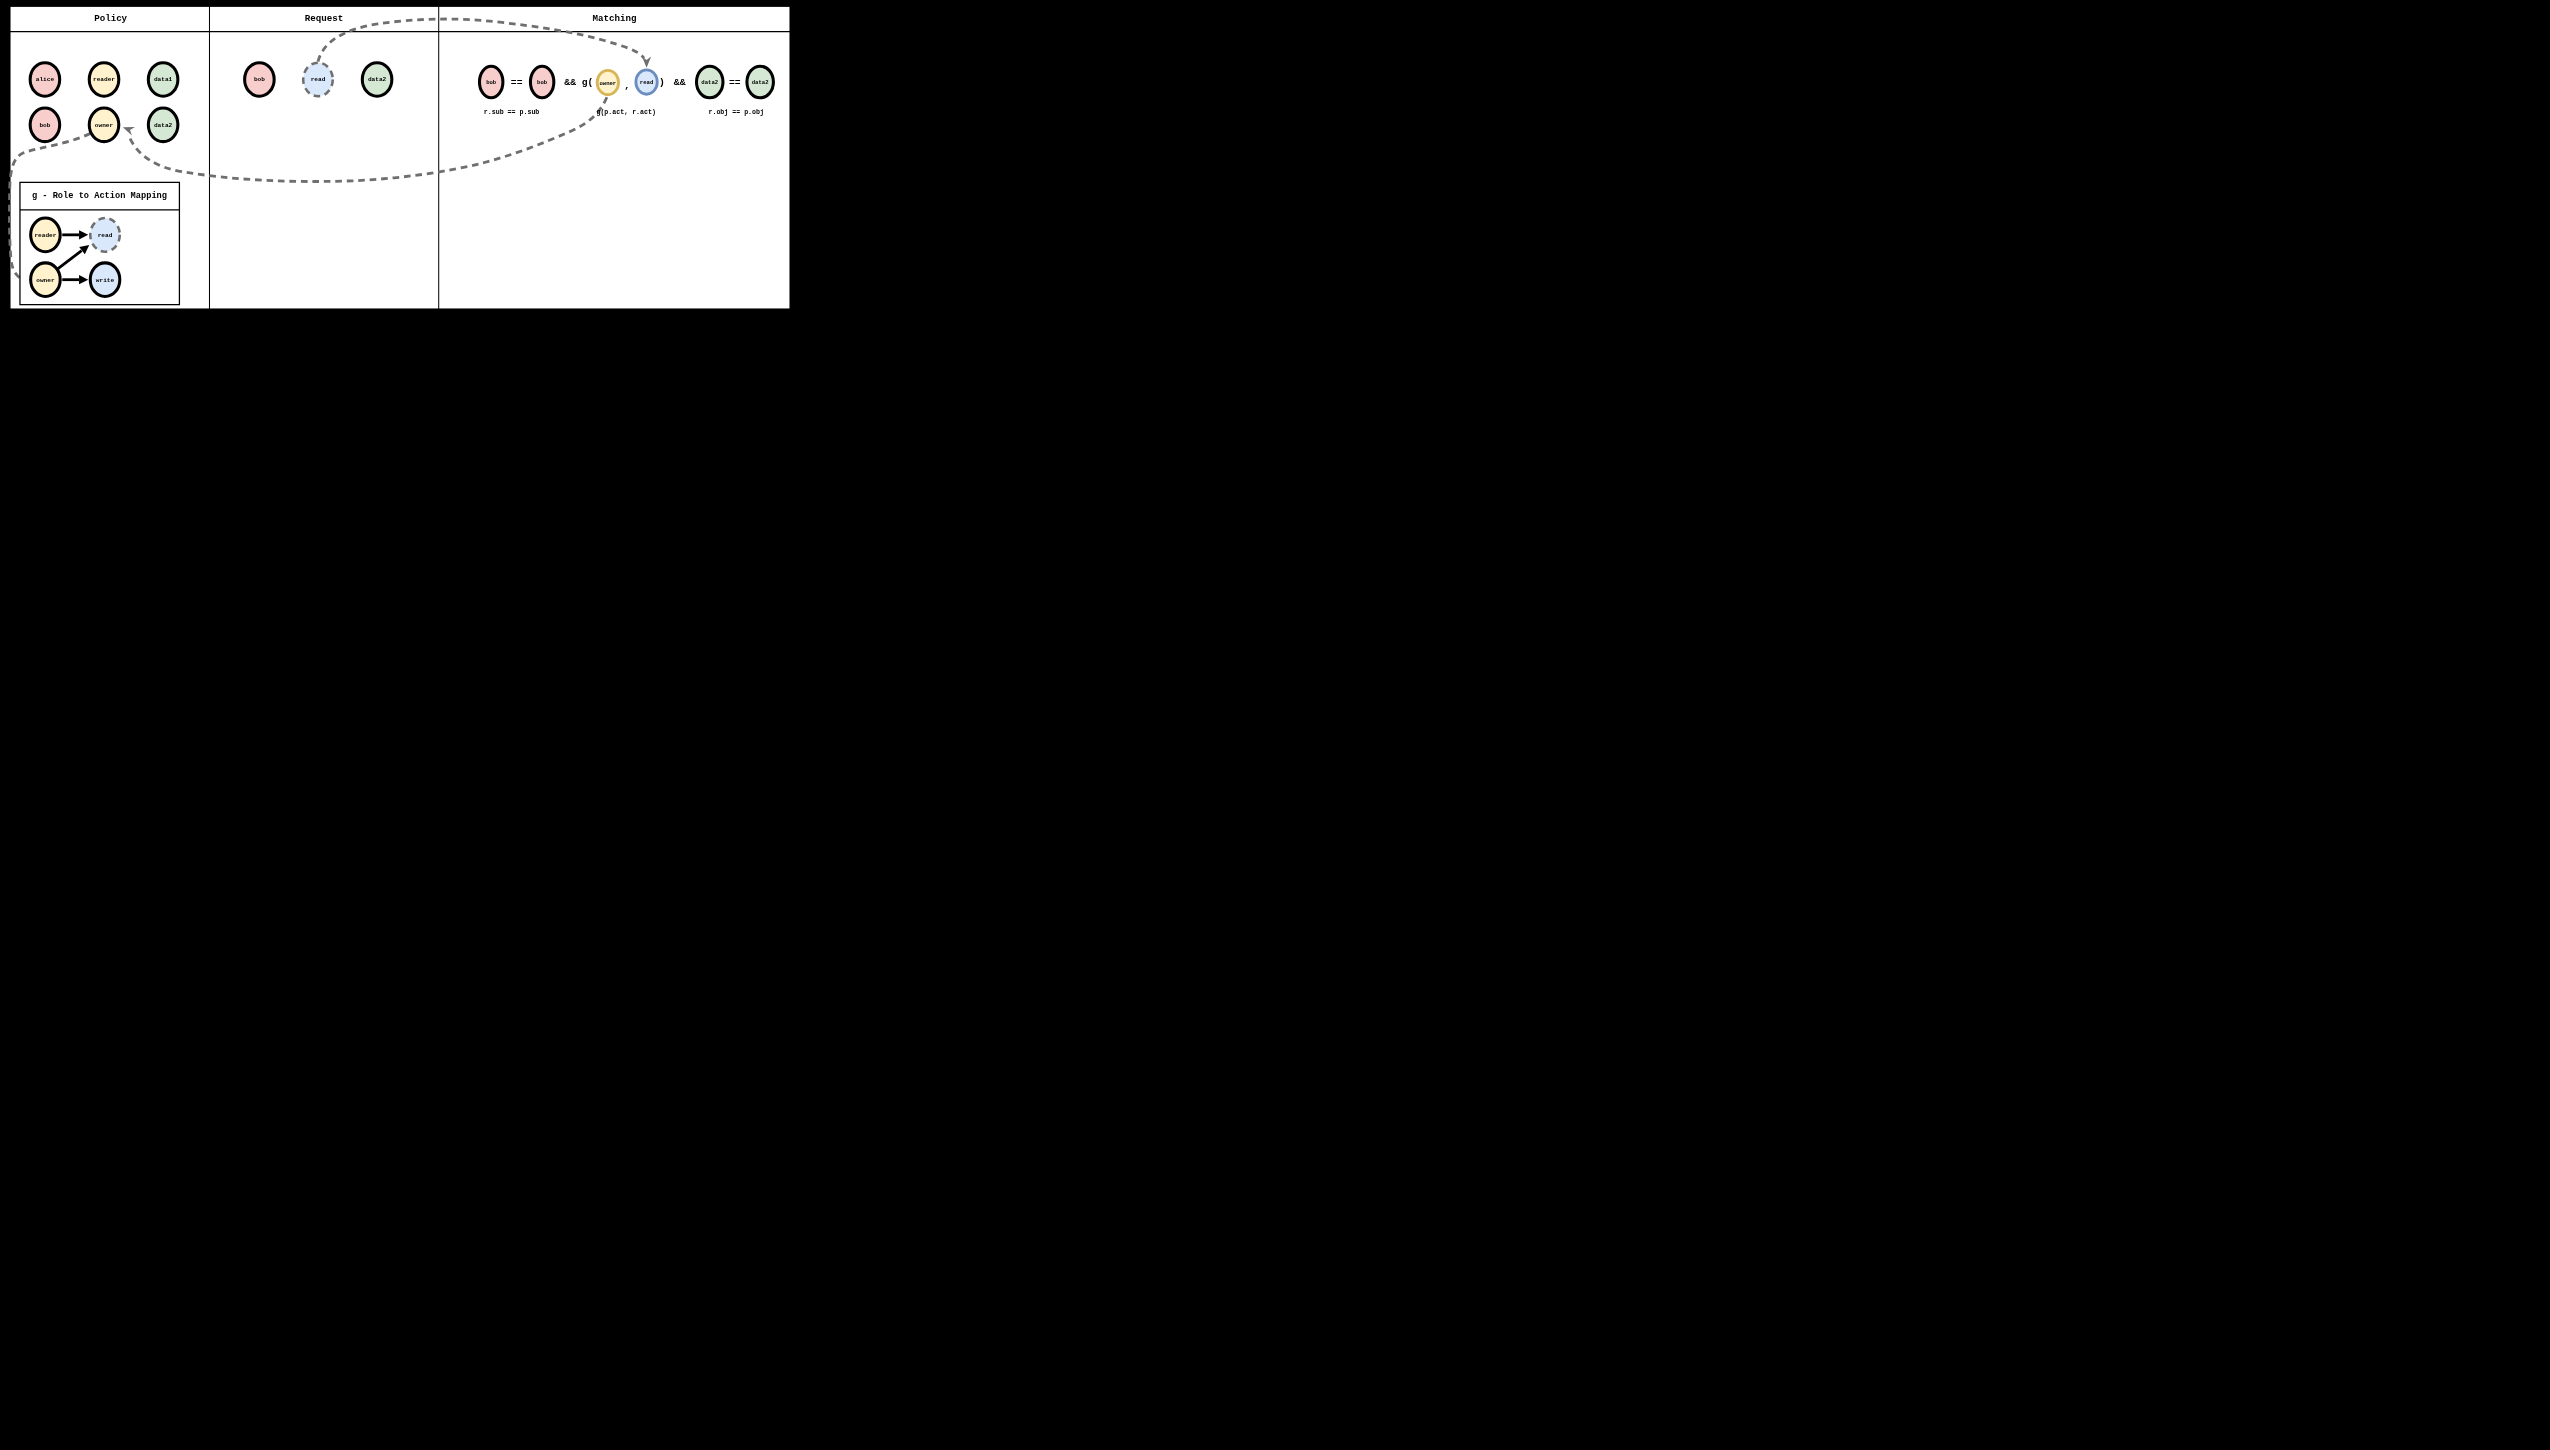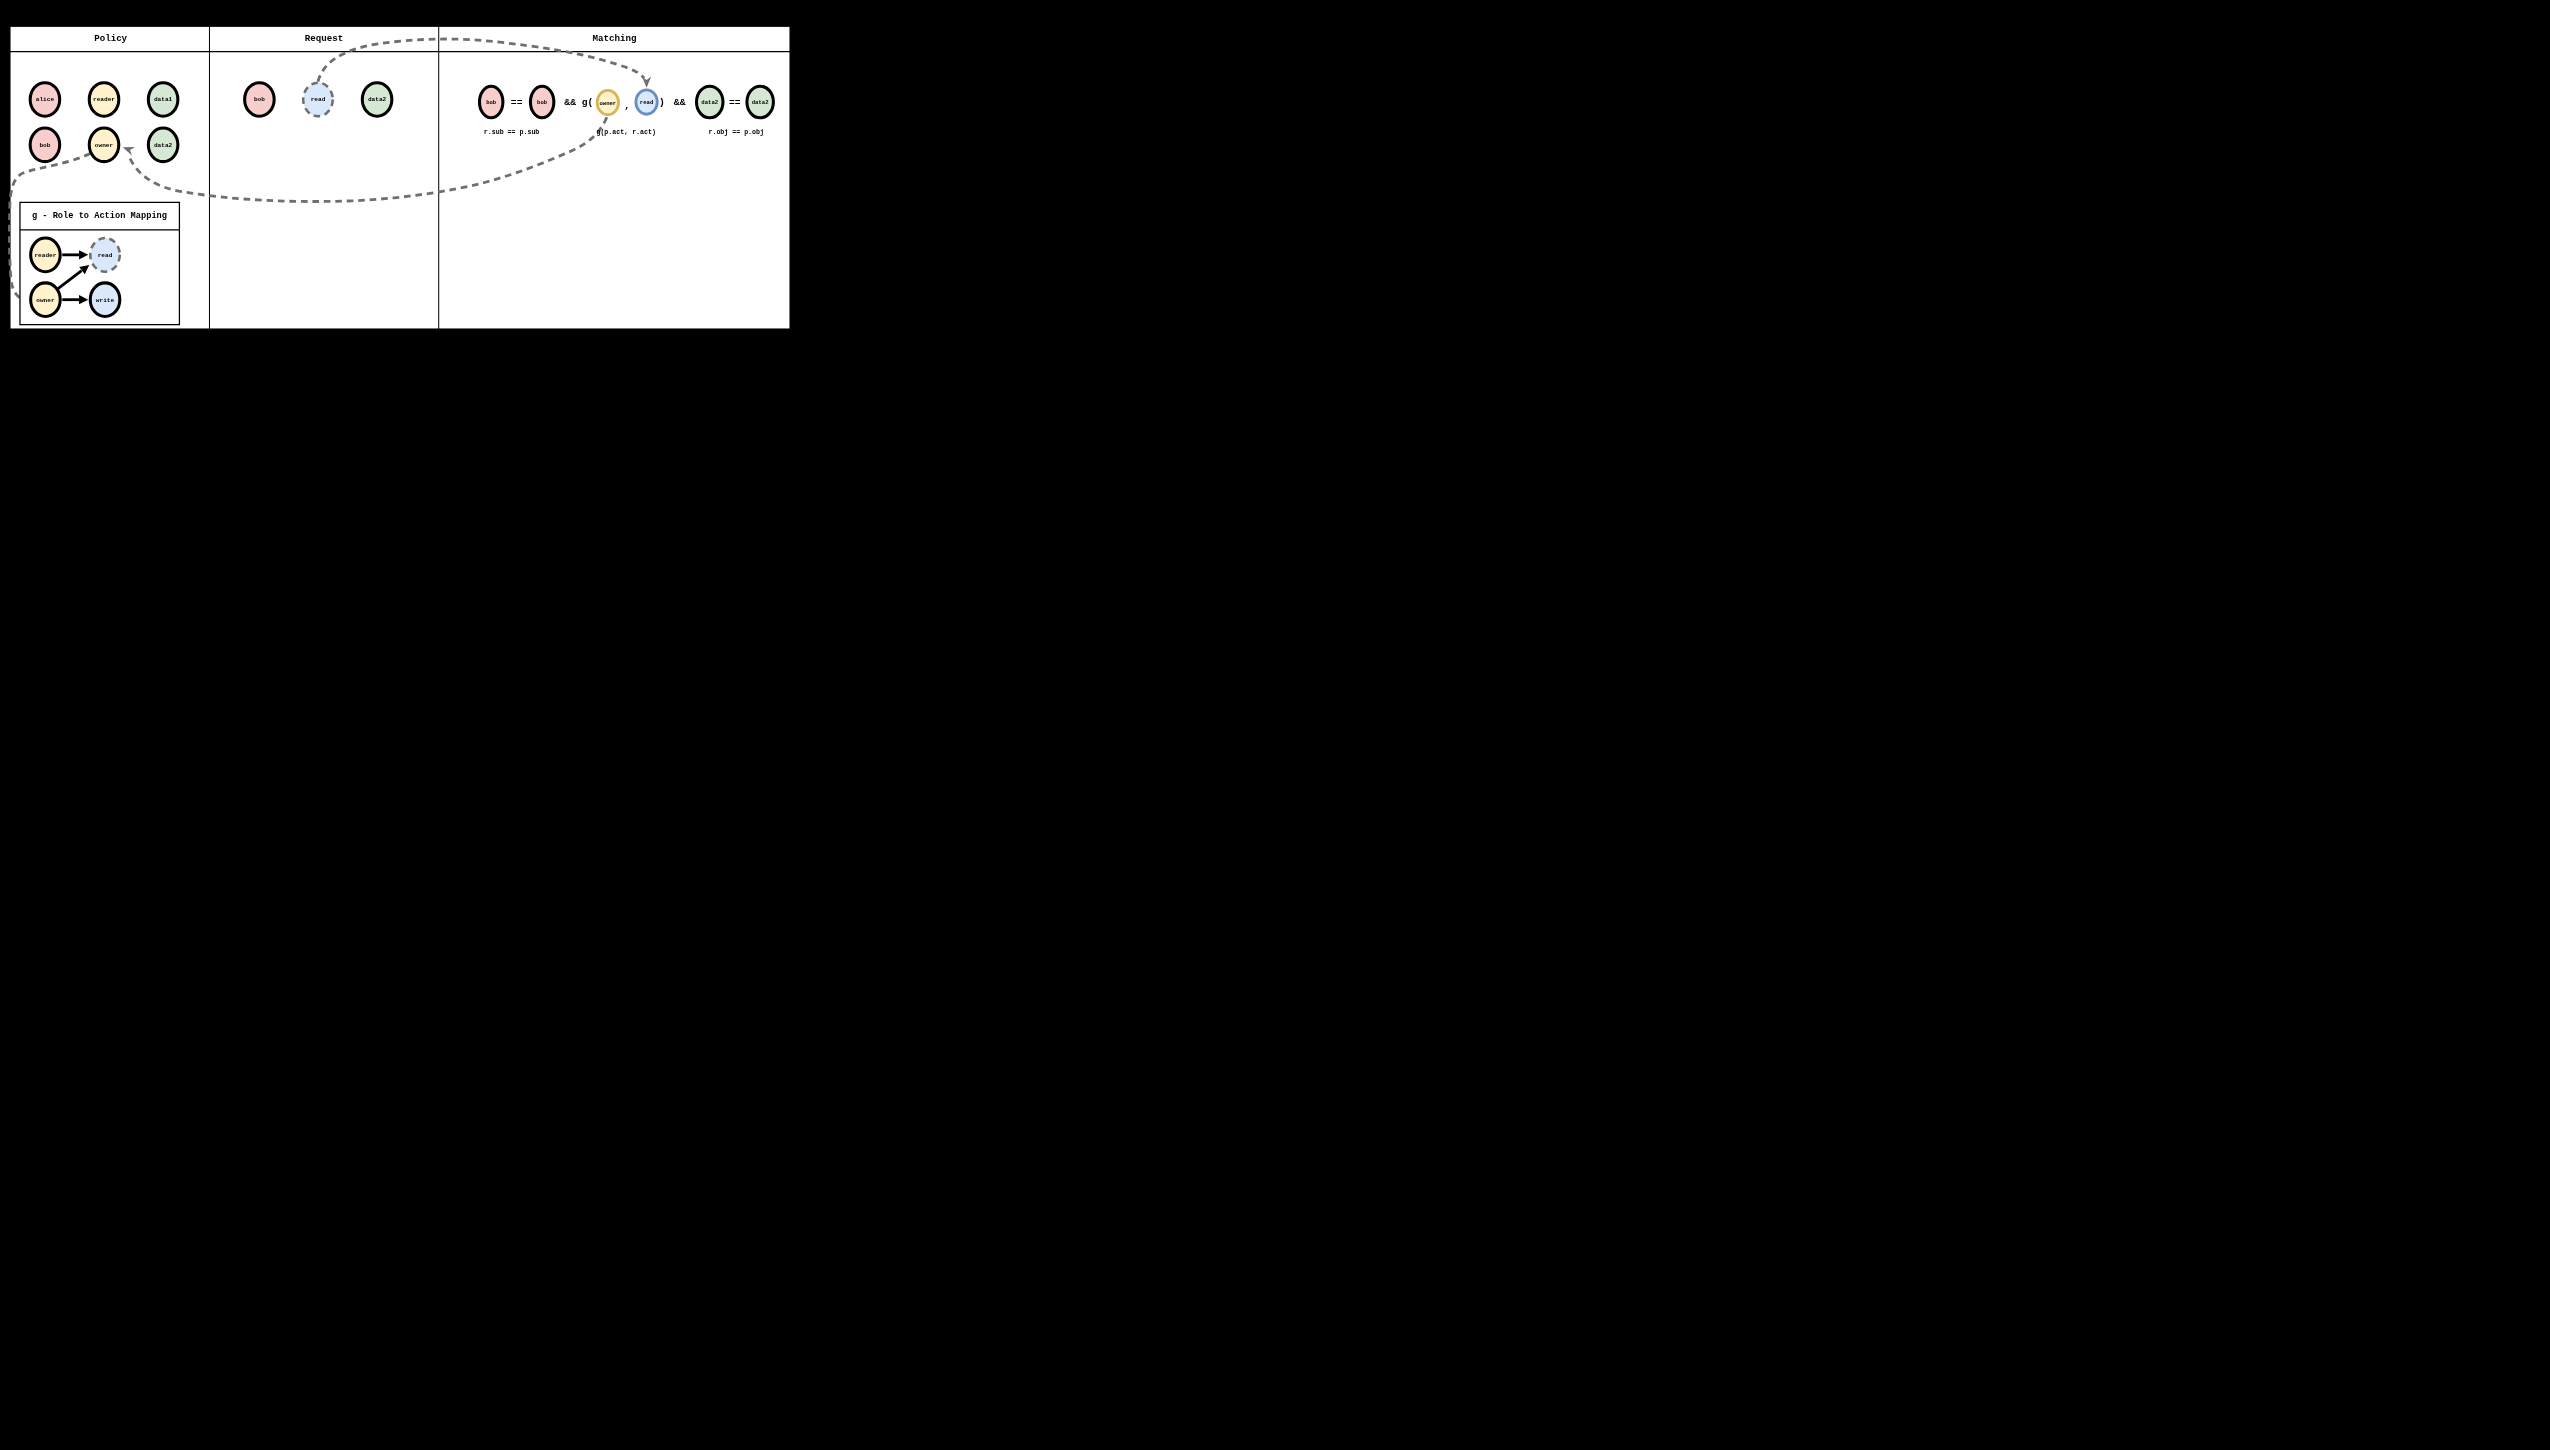--- a/index.html
+++ b/index.html
@@ -1,16 +1,16 @@
 <!DOCTYPE html>
 <html style="font-size:8.2px"><head>
 <meta charset="utf-8">
 <style>
   html,body{margin:0;padding:0;background:#000;}
-  .stage{position:relative;width:800px;height:324px;background:#000;overflow:hidden;margin-top:20px;}
+  .stage{position:relative;width:800px;height:324px;background:#000;overflow:hidden;}
   svg{position:absolute;left:0;top:0;display:block;}
   text{font-family:"Liberation Mono","DejaVu Sans Mono",monospace;font-weight:bold;fill:#000;}
   .panel-title{font-size:18px;}
   .gbox-title{font-size:17px;}
   .node-label{font-size:12px;}
   .node-label-sm{font-size:11px;}
   .op{font-size:19px;}
   .caption{font-size:13px;}
 </style>
 </head>

